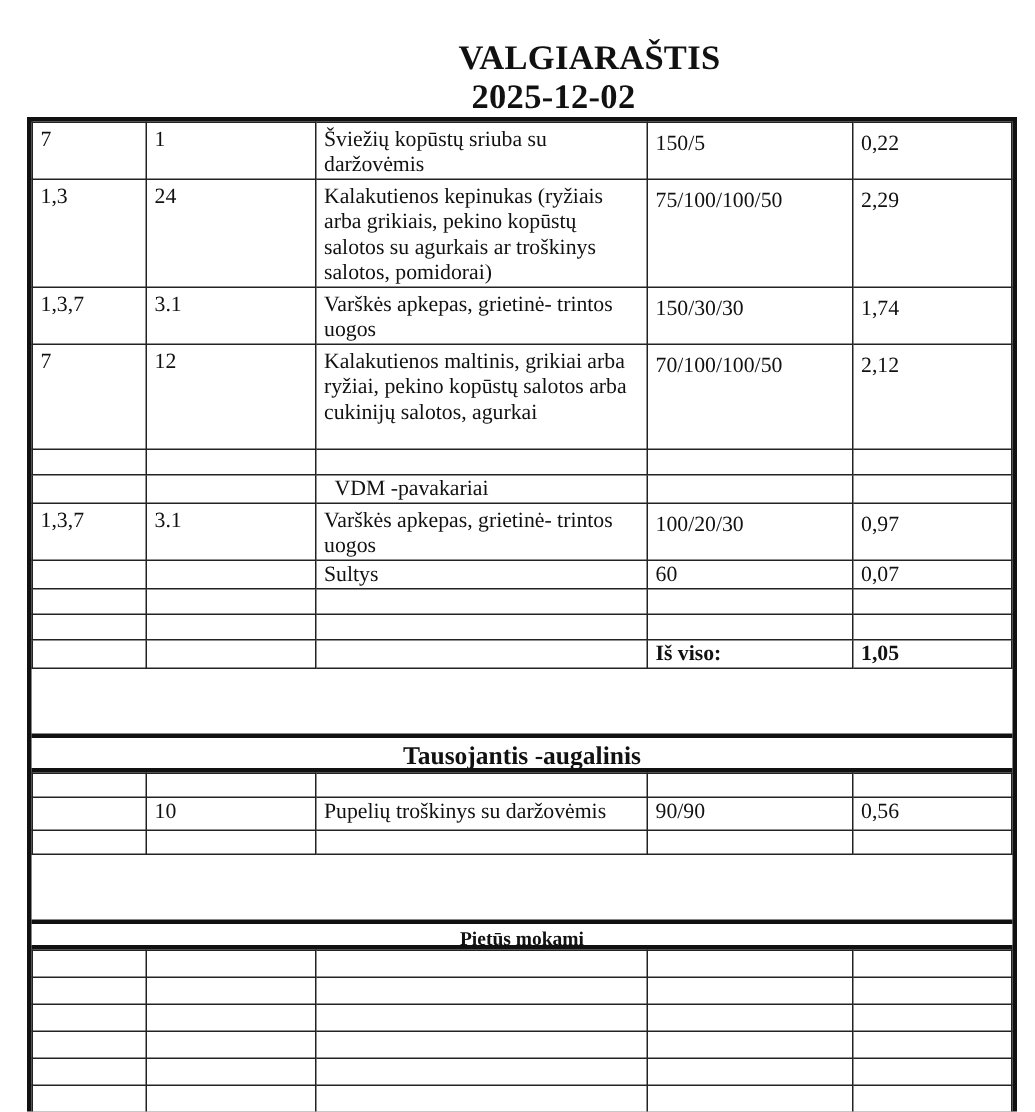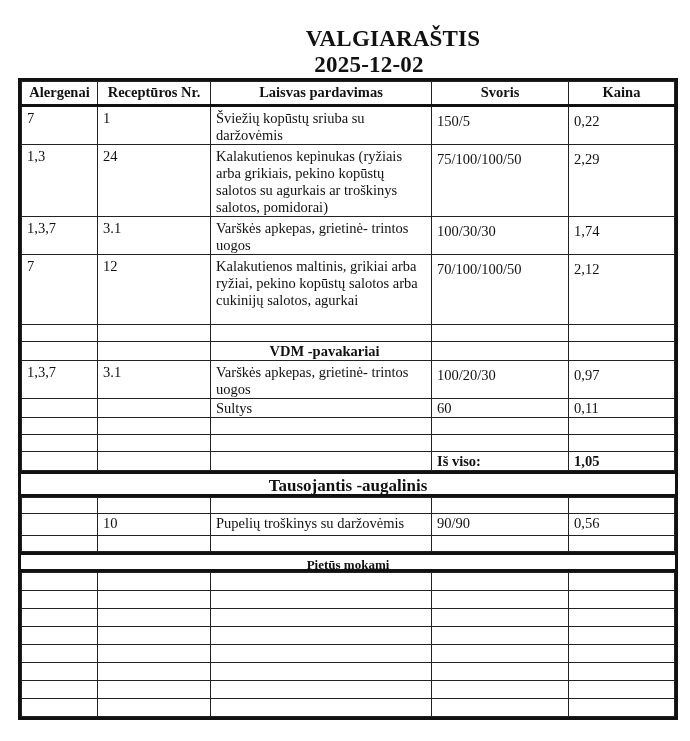--- a/index.html
+++ b/index.html
@@ -26,27 +26,27 @@
     th { font-weight: bold; text-align: center; padding: 2px 3px; font-size: 14.5px; }
     col.c1 { width: 76px; }
     col.c2 { width: 113px; }
     col.c3 { width: 221px; }
     col.c4 { width: 137px; }
     col.c5 { width: auto; }
     tr.head th { height: 18px; border-bottom: 3px solid #111; }
     .num { padding-top: 3px; }
     .wt, .pr { padding-top: 6px; }
     tr.empty td { height: 15px; }
-    tr.sec td { font-weight: bold; text-align: center; padding-top: 1px; padding-left: 12px; }
+    tr.sec td { font-weight: normal; text-align: left; padding-top: 1px; padding-left: 12px; }
     tr.total td { height: 16px; }
     tr.total td.lbl { font-weight: bold; text-align: left; }
     tr.total td.val { font-weight: bold; margin-top: 23px; }
     .band {
       border-top: 3px solid #111; border-bottom: 3px solid #111;
-      text-align: center; font-weight: bold; box-sizing: border-box;
+      text-align: center; font-weight: bold; box-sizing: border-box; margin-top: 43px;
     }
     .band.big { font-size: 17px; height: 26px; line-height: 24px; }
     .band.small { font-size: 13px; height: 20px; line-height: 20px; }
     tr.r2 td { height: 14px; }
     tr.r2t td { height: 20px; }
     tr.pm td { height: 16px; }
   </style>
 </head>
 <body>
 
@@ -56,46 +56,39 @@
 <div class="frame">
   <table>
     <colgroup>
         <col class="c1">
         <col class="c2">
         <col class="c3">
         <col class="c4">
         <col class="c5">
       </colgroup>
     <tbody>
-        <tr class="head">
-      <th>Alergenai</th>
-      <th>Receptūros Nr.</th>
-      <th>Laisvas pardavimas</th>
-      <th>Svoris</th>
-      <th>Kaina</th>
-    </tr>
     <tr style="height:36px">
       <td class="num">7</td>
       <td class="num">1</td>
       <td class="num">Šviežių kopūstų sriuba su daržovėmis</td>
       <td class="wt">150/5</td>
       <td class="pr">0,22</td>
     </tr>
     <tr style="height:70px">
       <td class="num">1,3</td>
       <td class="num">24</td>
       <td class="num">Kalakutienos kepinukas (ryžiais arba grikiais, pekino kopūstų salotos su agurkais ar troškinys salotos, pomidorai)</td>
       <td class="wt">75/100/100/50</td>
       <td class="pr">2,29</td>
     </tr>
     <tr style="height:36px">
       <td class="num">1,3,7</td>
       <td class="num">3.1</td>
       <td class="num">Varškės apkepas, grietinė- trintos uogos</td>
-      <td class="wt">100/30/30</td>
+      <td class="wt">150/30/30</td>
       <td class="pr">1,74</td>
     </tr>
     <tr style="height:70px">
       <td class="num">7</td>
       <td class="num">12</td>
       <td class="num">Kalakutienos maltinis, grikiai arba ryžiai, pekino kopūstų salotos arba cukinijų salotos, agurkai</td>
       <td class="wt">70/100/100/50</td>
       <td class="pr">2,12</td>
     </tr>
     <tr class="empty">
@@ -117,21 +110,21 @@
       <td class="num">3.1</td>
       <td class="num">Varškės apkepas, grietinė- trintos uogos</td>
       <td class="wt">100/20/30</td>
       <td class="pr">0,97</td>
     </tr>
     <tr style="height:17px">
       <td></td>
       <td></td>
       <td>Sultys</td>
       <td>60</td>
-      <td>0,11</td>
+      <td>0,07</td>
     </tr>
     <tr class="empty">
           <td></td>
           <td></td>
           <td></td>
           <td></td>
           <td></td>
         </tr>
     <tr class="empty">
           <td></td>

